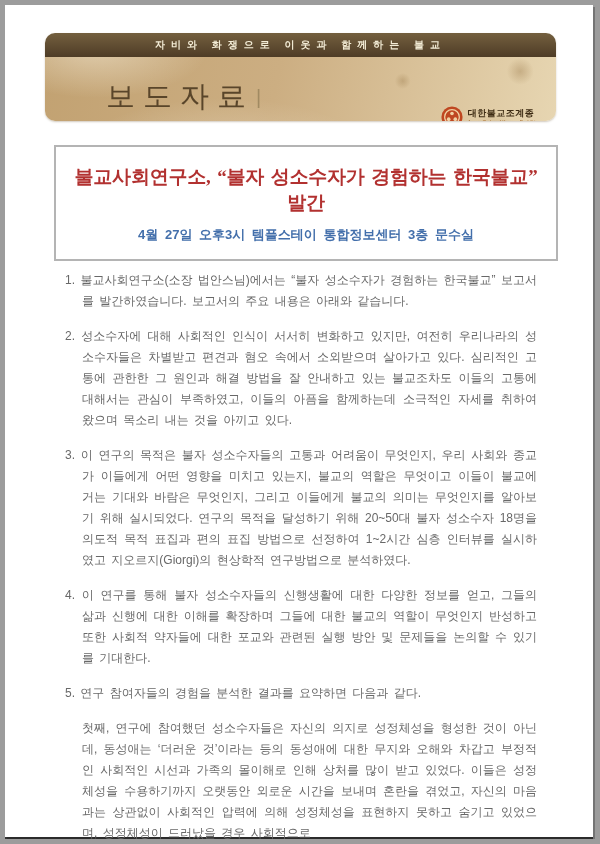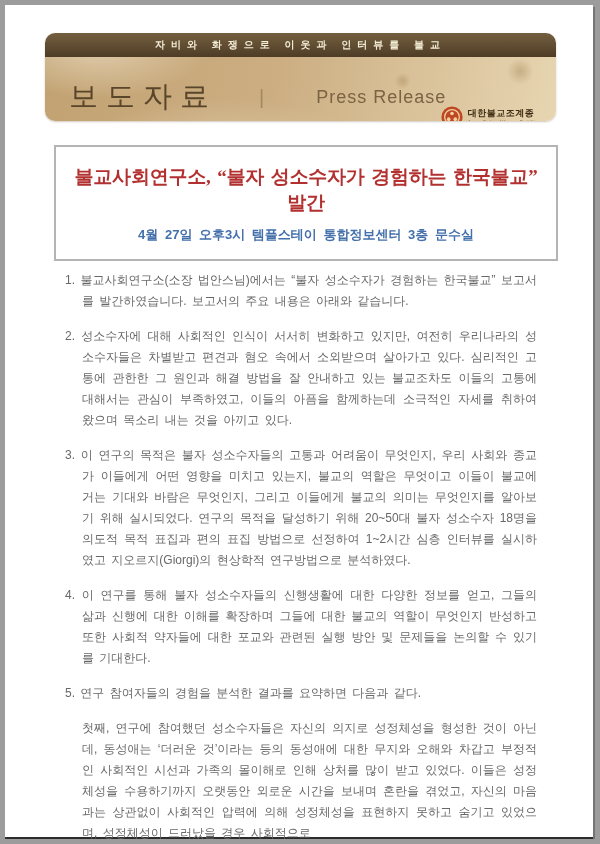--- a/index.html
+++ b/index.html
@@ -28,21 +28,21 @@
   }
   .banner-main{
     position:relative;height:80px;
     background:
       radial-gradient(circle 42px at 88% 108%, rgba(146,112,64,.40), rgba(146,112,64,0) 70%),
       radial-gradient(circle 18px at 93% 18%, rgba(146,112,64,.35), rgba(146,112,64,0) 75%),
       radial-gradient(circle 10px at 70% 30%, rgba(150,118,70,.35), rgba(150,118,70,0) 80%),
       radial-gradient(ellipse 160px 70px at 10% -10%, rgba(255,250,235,.45), rgba(255,250,235,0) 70%),
       radial-gradient(ellipse 220px 90px at 35% 130%, rgba(255,250,235,.35), rgba(255,250,235,0) 70%),
       linear-gradient(100deg,#c2a272 0%,#ccae82 45%,#e7d6b2 100%);
-    display:flex;align-items:center;padding-left:24px;box-sizing:border-box;gap:40px;
+    display:flex;align-items:center;padding-left:61px;box-sizing:border-box;
   }
   .banner-title-ko{
     font-size:29px;color:#59452a;letter-spacing:8px;font-weight:500;
   }
   .banner-divider{font-size:20px;color:#a18a62;margin:0 12px 0 2px;}
   .banner-title-en{font-size:18px;color:#7c6343;letter-spacing:1px;}
   .banner-logo{
     position:absolute;right:14px;bottom:9px;display:flex;align-items:center;
   }
   .logo-mark{width:22px;height:22px;display:block;}
@@ -74,25 +74,24 @@
   .para{margin:0 0 14px 0;}
   .para.numbered{padding-left:17px;text-indent:-17px;}
   .para.unnumbered{padding-left:17px;margin-top:6px;}
 </style>
 </head>
 <body>
 
 <div class="page">
 
   <div class="banner">
-    <div class="banner-top">자비와 화쟁으로 이웃과 인터뷰를 불교</div>
+    <div class="banner-top">자비와 화쟁으로 이웃과 함께하는 불교</div>
     <div class="banner-main">
       <span class="banner-title-ko">보도자료</span>
       <span class="banner-divider">|</span>
-      <span class="banner-title-en">Press Release</span>
       <div class="banner-logo">
         <svg class="logo-mark" viewBox="0 0 24 24" aria-hidden="true">
           <circle cx="12" cy="12" r="11.5" fill="#bf4721"></circle>
           <circle cx="12" cy="12" r="8" fill="none" stroke="#f0d0a2" stroke-width="1.4"></circle>
           <circle cx="12" cy="8.2" r="2" fill="#f0d0a2"></circle>
           <circle cx="8.4" cy="14.4" r="2" fill="#f0d0a2"></circle>
           <circle cx="15.6" cy="14.4" r="2" fill="#f0d0a2"></circle>
         </svg>
         <div class="logo-texts">
           <div class="logo-org-ko">대한불교조계종</div>

